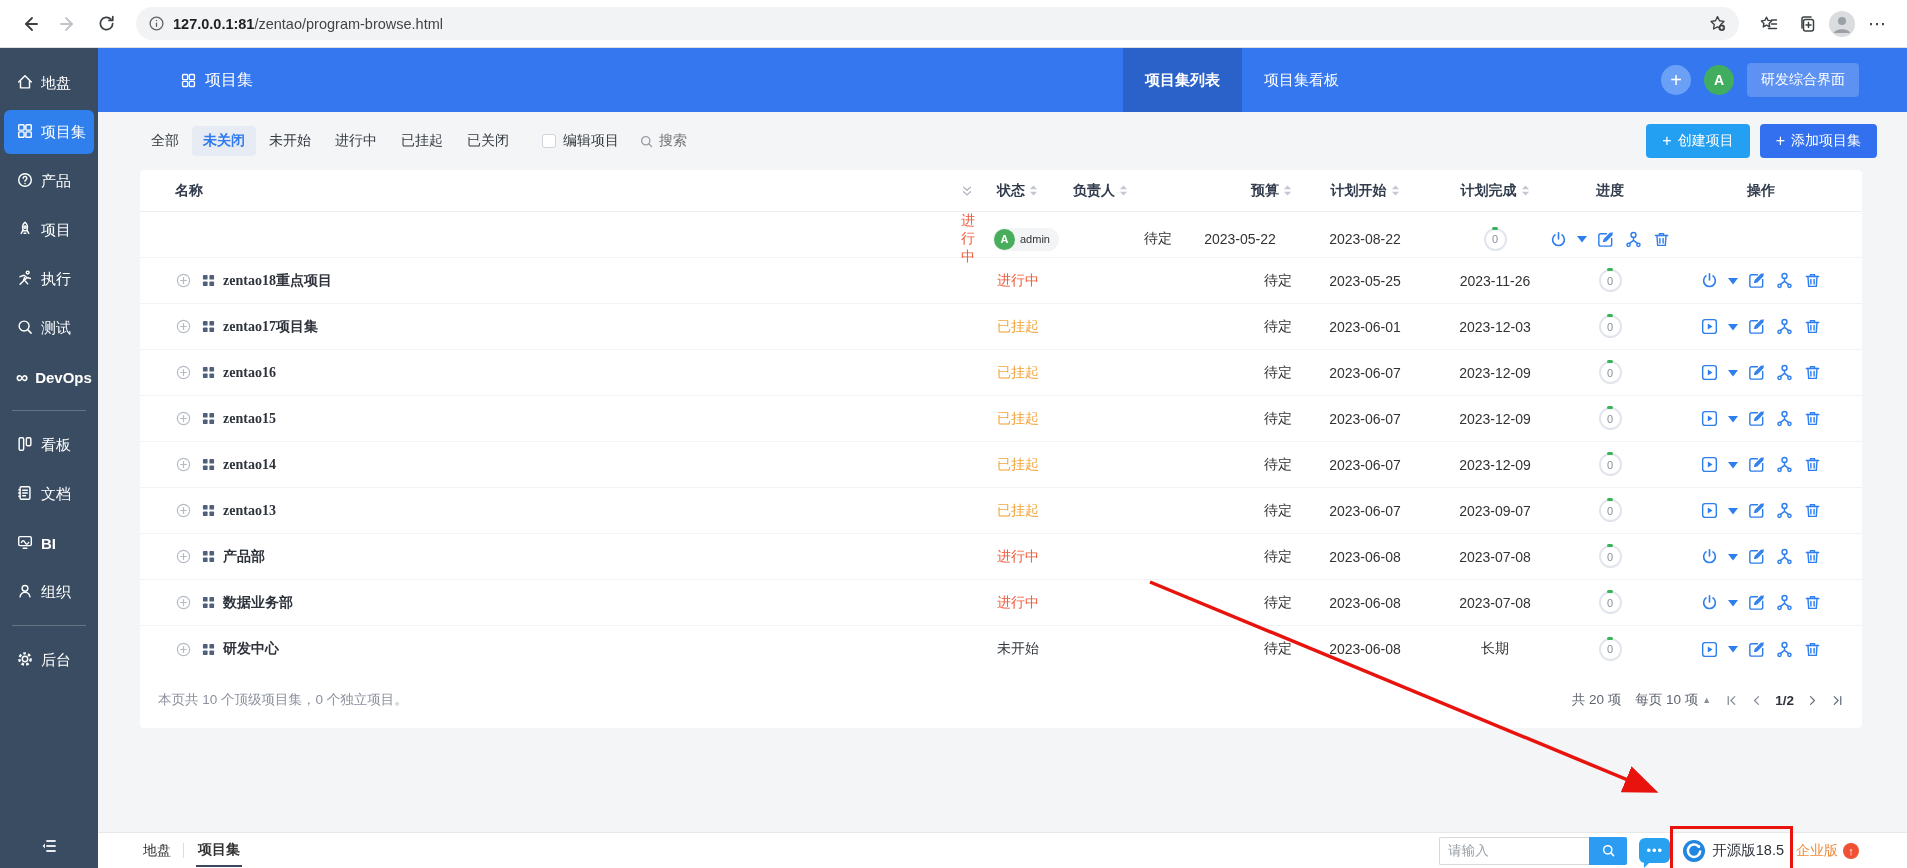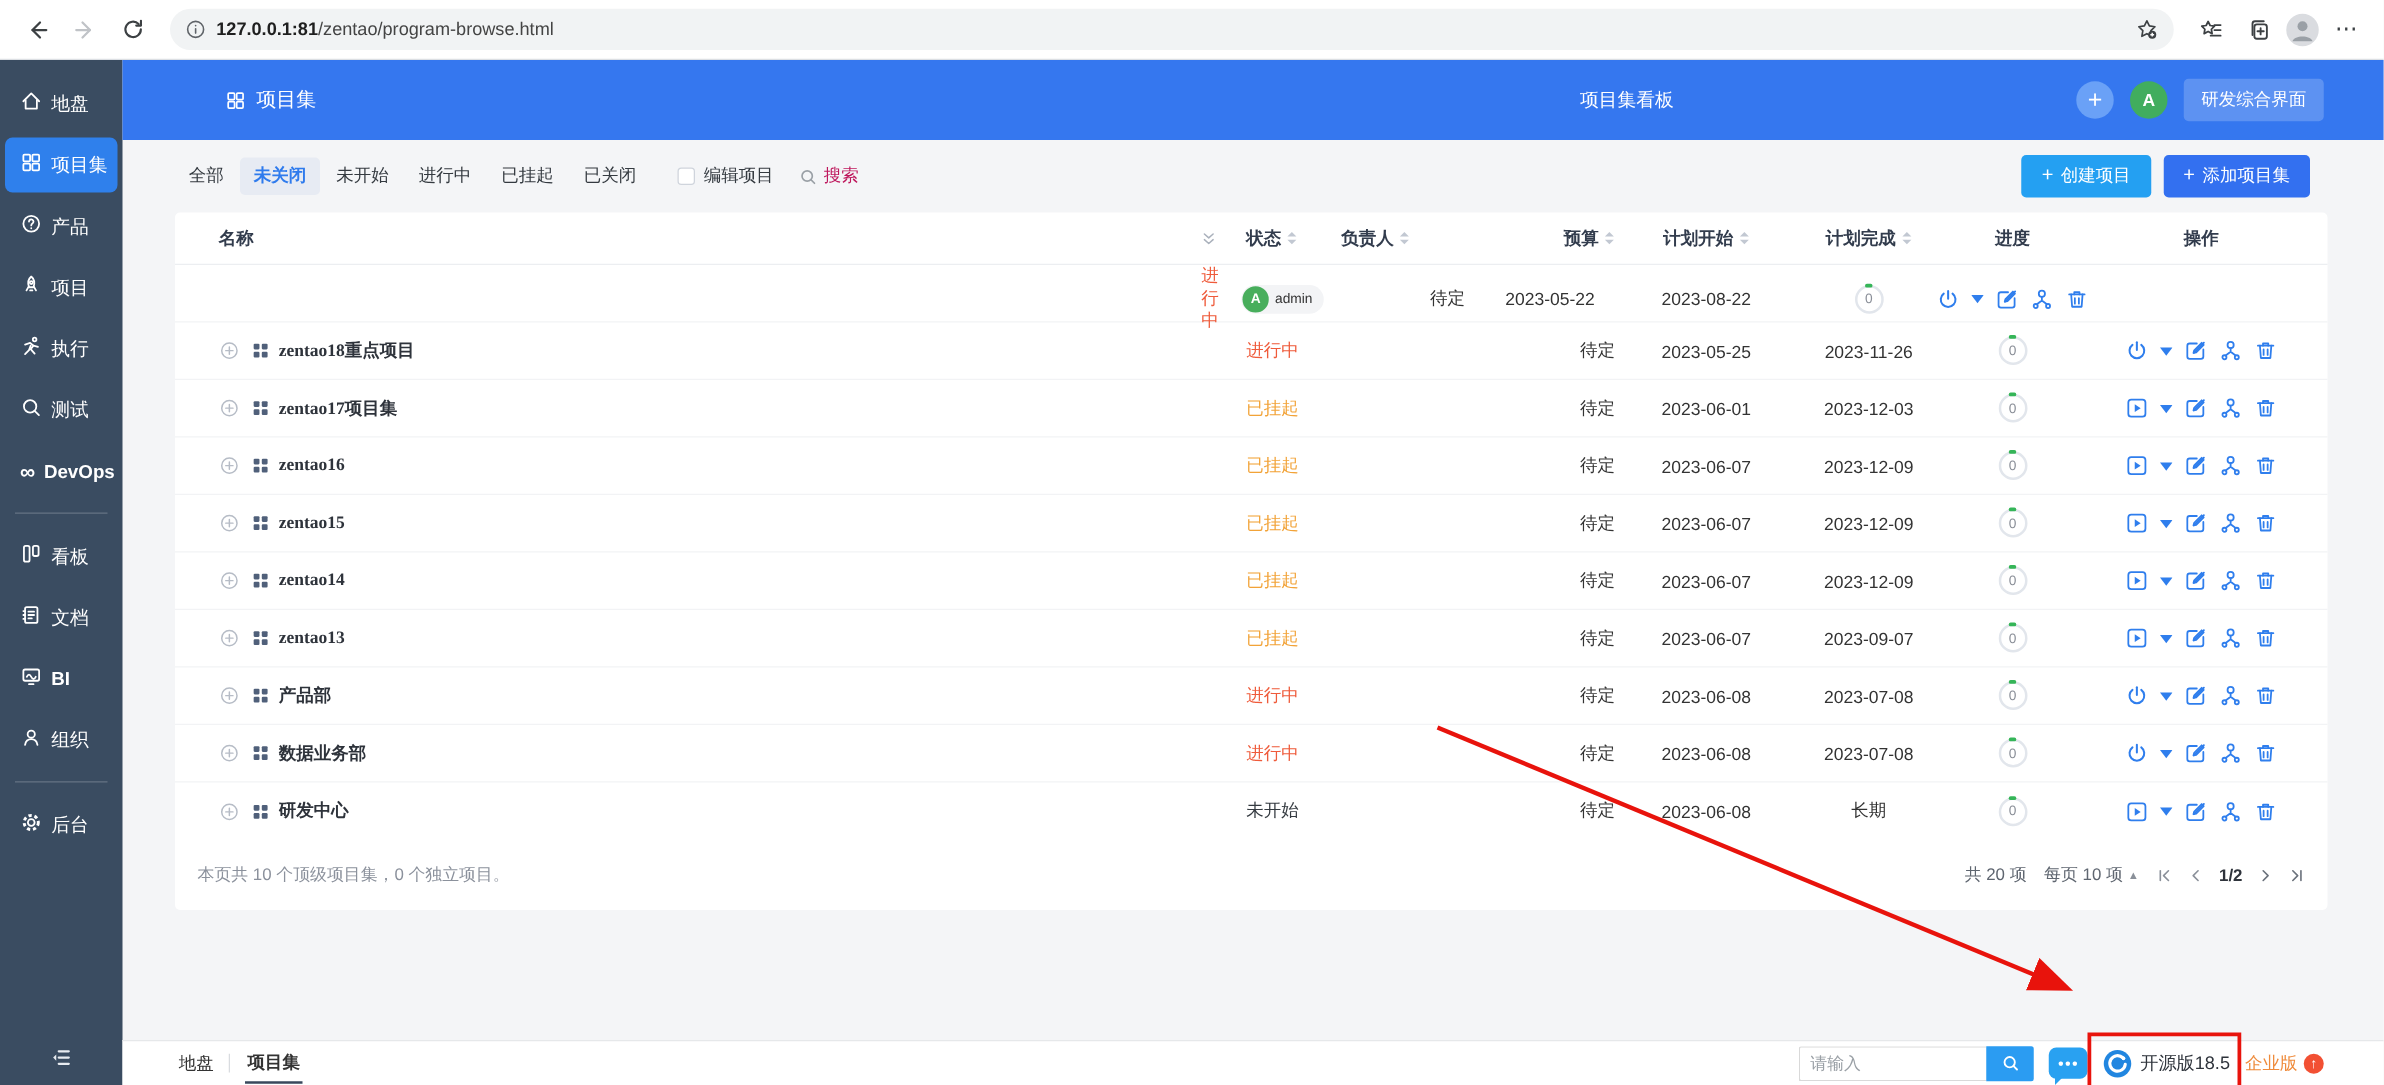--- a/index.html
+++ b/index.html
@@ -33,26 +33,26 @@
   .ptitle { display:flex; align-items:center; gap:8px; font-size:16px; }
   .ptabs { display:flex; margin-left:auto; height:64px; }
   .ptab { display:flex; align-items:center; padding:0 22px; font-size:15px; cursor:pointer; }
   .ptab.active { background:#2a62c9; font-weight:700; }
   .ptools { display:flex; align-items:center; gap:13px; margin-left:300px; }
   .plus-circle { width:30px; height:30px; border-radius:50%; background:#6aa1f7; color:#fff; font-size:20px; display:flex; align-items:center; justify-content:center; cursor:pointer; }
   .avatar-app { width:30px; height:30px; border-radius:50%; background:#41ad5e; color:#fff; font-size:14px; font-weight:700; display:flex; align-items:center; justify-content:center; cursor:pointer; }
   .ws-btn { background:rgba(255,255,255,.2); border:none; color:#fff; font-size:14px; padding:8px 14px; border-radius:4px; cursor:pointer; font-family:inherit; }
 
   
-  .toolbar { height:58px; display:flex; align-items:center; padding:0 59px 0 42px; flex:0 0 auto; }
+  .toolbar { height:58px; display:flex; align-items:center; padding:0 30px 0 42px; flex:0 0 auto; }
   .f-item { padding:6px 11px; border-radius:4px; color:#343a40; cursor:pointer; margin-right:2px; }
   .f-item.active { background:#e7ebf3; color:#2f7bed; font-weight:700; }
   .chk-group { display:flex; align-items:center; gap:7px; margin-left:20px; cursor:pointer; color:#343a40; }
   .chk { width:14px; height:14px; border:1px solid #cfd4dc; border-radius:3px; background:#fff; }
-  .srch-group { display:flex; align-items:center; gap:5px; margin-left:20px; color:#be185d; cursor:pointer; }
+  .srch-group { display:flex; align-items:center; gap:5px; margin-left:20px; color:#737373; cursor:pointer; }
   .tb-btns { margin-left:auto; display:flex; gap:10px; }
   .btn { border:none; color:#fff; font-size:14px; padding:8px 16px; border-radius:4px; display:flex; align-items:center; gap:6px; cursor:pointer; font-family:inherit; }
   .btn .bplus { font-size:16px; line-height:1; }
   .btn.create { background:#24a0f2; }
   .btn.add { background:#3370f0; }
 
   
   .card { margin:0 45px 0 42px; background:#fff; border-radius:4px; }
   .grid { display:grid; grid-template-columns:809px 36px 80px 115px 120px 130px 130px 100px 202px; align-items:center; }
   .thead { height:42px; border-bottom:1px solid #eceef1; font-weight:700; color:#323c4d; }
@@ -279,20 +279,21 @@
               <svg width="17" height="17" viewBox="0 0 20 20" fill="none" stroke="#fff" stroke-width="1.6">
                 <rect x="3" y="3" width="6" height="6" rx="1"></rect>
                 <rect x="11" y="3" width="6" height="6" rx="1"></rect>
                 <rect x="3" y="11" width="6" height="6" rx="1"></rect>
                 <rect x="11" y="11" width="6" height="6" rx="1"></rect>
               </svg>
             </span>
           <span>项目集</span>
         </div>
         <div class="ptabs">
+          <div class="ptab active">项目集列表</div>
           <div class="ptab">项目集看板</div>
         </div>
         <div class="ptools">
           <span class="plus-circle">+</span>
           <span class="avatar-app">A</span>
           <button class="ws-btn">研发综合界面</button>
         </div>
       </div>
 
       <div class="toolbar">

